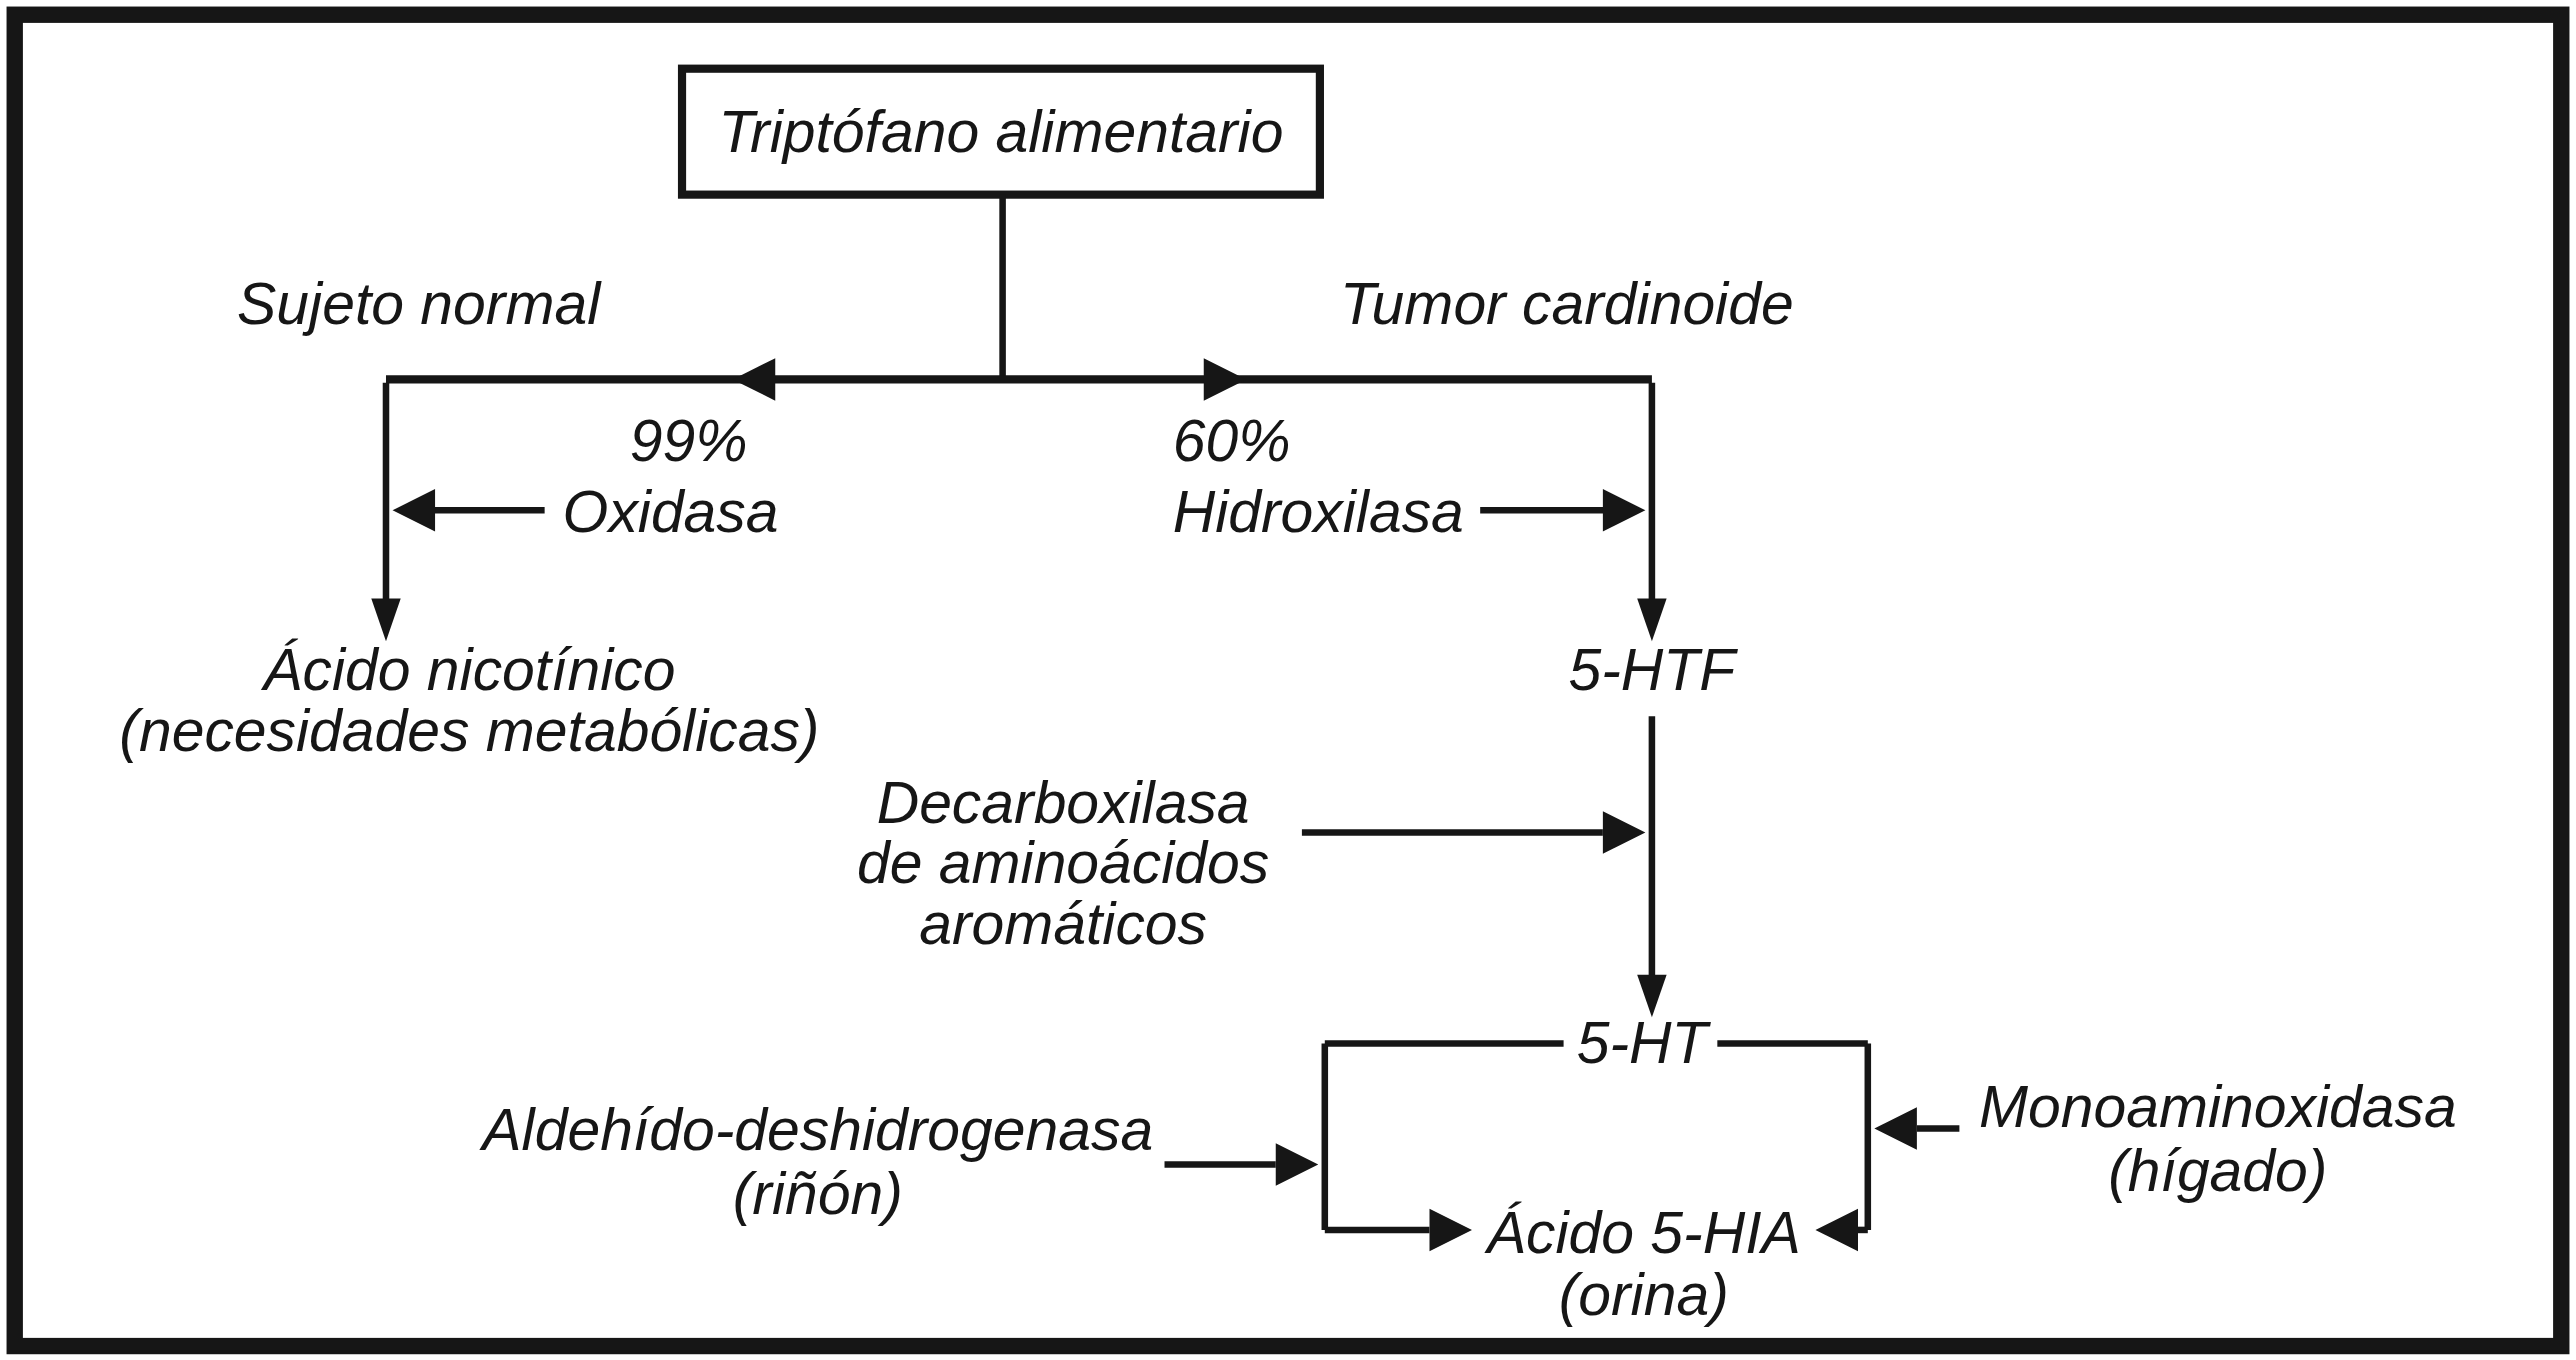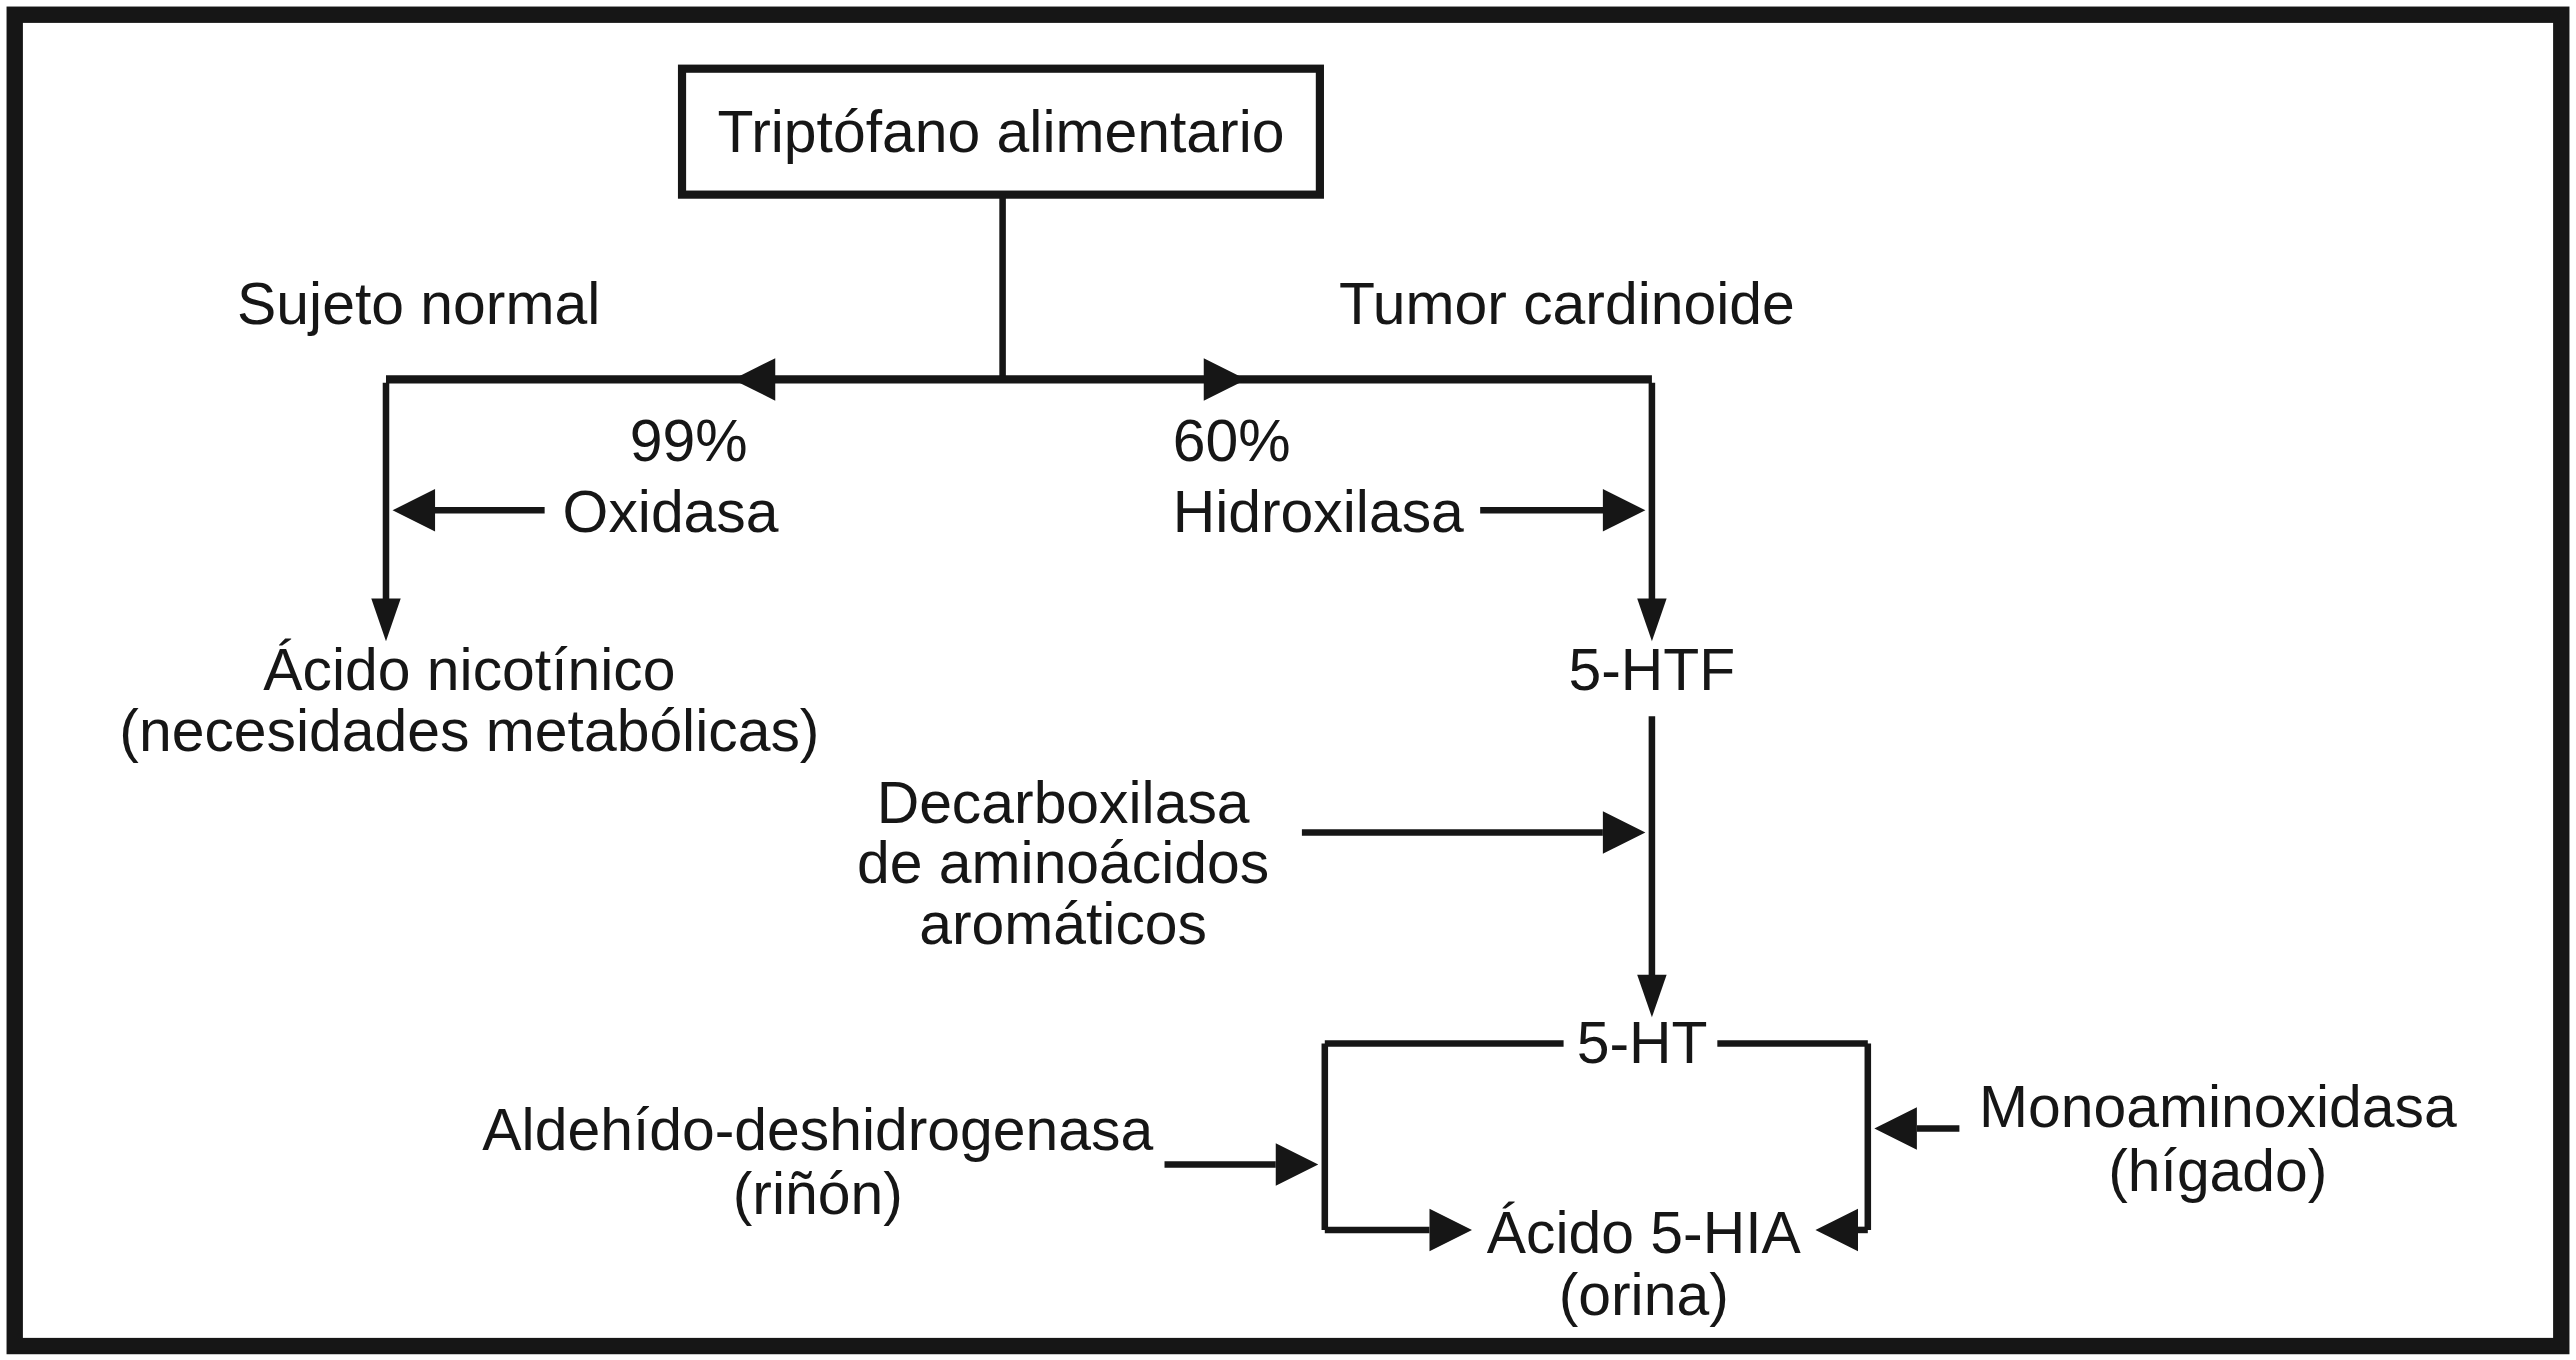--- a/index.html
+++ b/index.html
@@ -3,20 +3,21 @@
 <meta charset="utf-8">
 <style>
   html, body {
     margin: 0;
     padding: 0;
     background: #ffffff;
   }
   .stage {
     width: 100vw;
     background: #6d28d9;
+    font-style: italic;
   }
   svg {
     display: block;
     width: 100%;
     height: auto;
     background: #ffffff;
   }
   text {
     font-family: "Liberation Sans", "DejaVu Sans", sans-serif;
     font-size: 36px;

